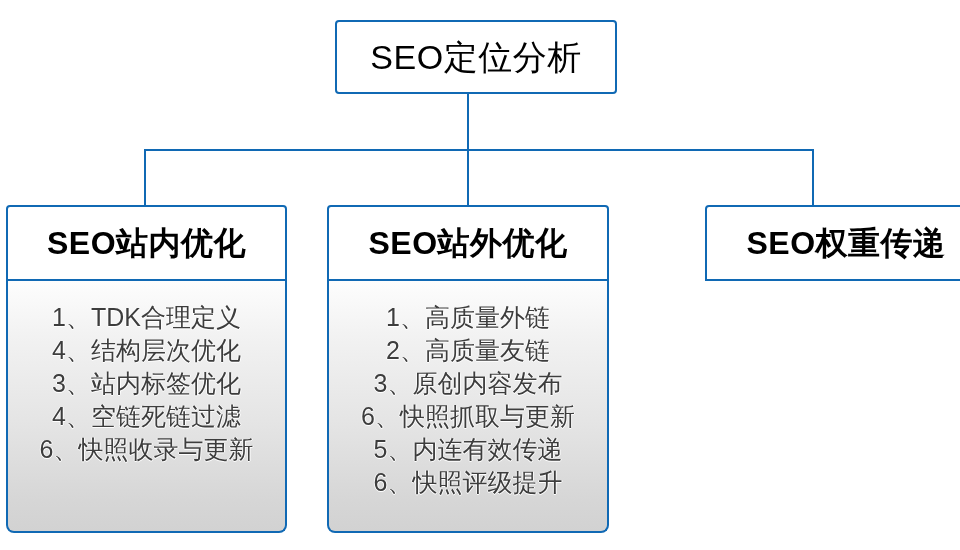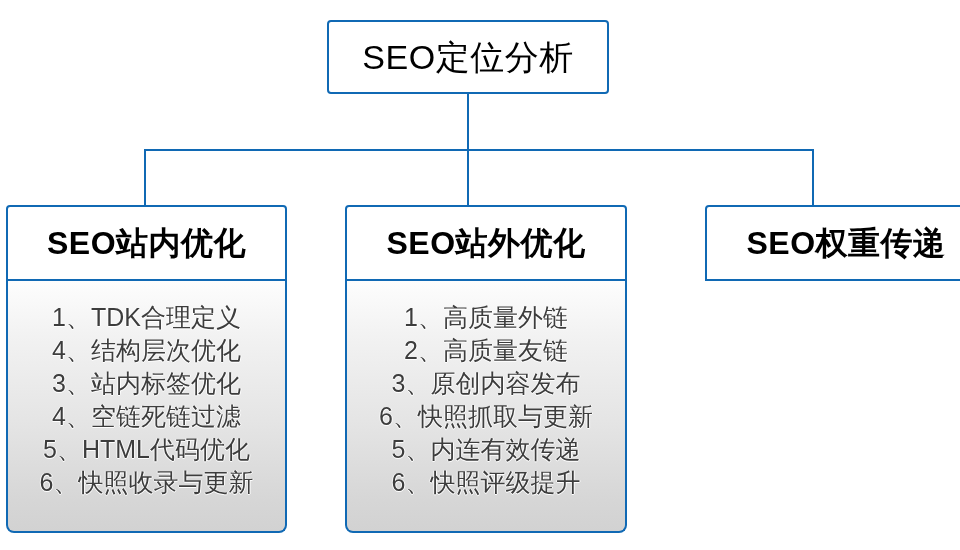--- a/index.html
+++ b/index.html
@@ -25,21 +25,21 @@
     left: 0;
     top: 0;
     width: 960px;
     height: 550px;
     pointer-events: none;
   }
 
   
   .root-node {
     position: absolute;
-    left: 327px;
+    left: 335px;
     top: 20px;
     width: 282px;
     height: 74px;
     box-sizing: border-box;
     border: 2px solid #1069b4;
     border-radius: 4px;
     background: #ffffff;
     display: flex;
     align-items: center;
     justify-content: center;
@@ -53,21 +53,21 @@
   }
 
   
   .branch {
     position: absolute;
     top: 205px;
     width: 282px;
     height: 328px;
   }
   .branch-1 { left: 6px; width: 281px; }
-  .branch-2 { left: 345px; }
+  .branch-2 { left: 327px; }
   .branch-3 { left: 705px; }
 
   .branch-header {
     box-sizing: border-box;
     height: 76px;
     border: 2px solid #1069b4;
     border-radius: 4px 4px 0 0;
     background: #ffffff;
     display: flex;
     align-items: center;
@@ -133,21 +133,20 @@
   <div class="branch branch-1">
     <div class="branch-header">
       <span class="branch-header-text">SEO站内优化</span>
     </div>
     <div class="branch-body">
       <ul class="branch-list">
         <li>1、TDK合理定义</li>
         <li>4、结构层次优化</li>
         <li>3、站内标签优化</li>
         <li>4、空链死链过滤</li>
-        <li>5、HTML代码优化</li>
         <li>6、快照收录与更新</li>
       </ul>
     </div>
   </div>
 
   <div class="branch branch-2">
     <div class="branch-header">
       <span class="branch-header-text">SEO站外优化</span>
     </div>
     <div class="branch-body">

